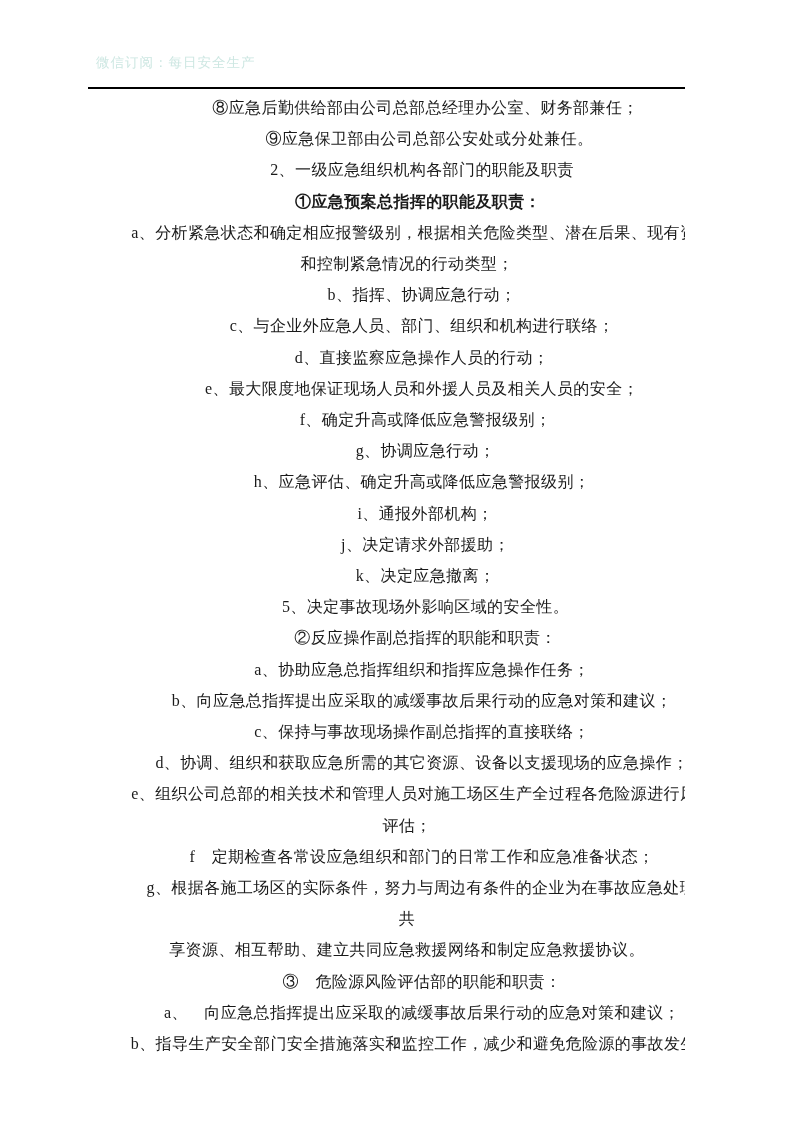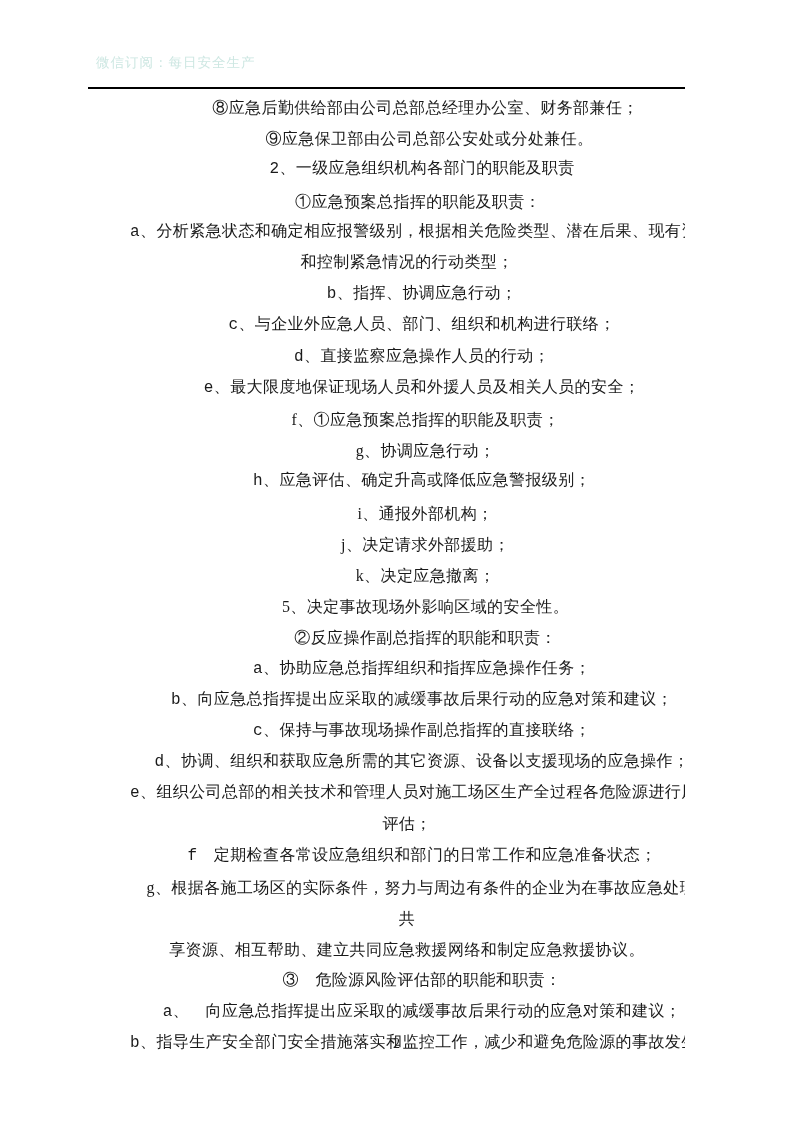--- a/index.html
+++ b/index.html
@@ -41,22 +41,22 @@
     font-size: 16px;
     line-height: 31.2px;
     letter-spacing: 0.4px;
     text-align: center;
   }
   .doc-body p {
     margin: 0;
     padding: 0;
     white-space: pre-line;
   }
-  .ind-i1 { text-indent: 22px; }
-  .ind-i2 { text-indent: 30px; font-family: Liberation Mono, monospace; }
+  .ind-i1 { text-indent: 22px; font-weight: bold; }
+  .ind-i2 { text-indent: 30px; }
   .ind-i3 { text-indent: 37px; }
   .ind-i4 { text-indent: 45px; }
   .page-footer {
     position: absolute;
     left: 0;
     top: 1036px;
     width: 793px;
     text-align: center;
     font-size: 14px;
     color: var(--body-color, #1a1a1a);
@@ -77,21 +77,21 @@
       <p class="ind-i3">⑧应急后勤供给部由公司总部总经理办公室、财务部兼任；</p>
       <p class="ind-i4">⑨应急保卫部由公司总部公安处或分处兼任。</p>
       <p class="ind-i2">2、一级应急组织机构各部门的职能及职责</p>
       <p class="ind-i1">①应急预案总指挥的职能及职责：</p>
       <p class="ind-i2">a、分析紧急状态和确定相应报警级别，根据相关危险类型、潜在后果、现有资源
 和控制紧急情况的行动类型；</p>
       <p class="ind-i2">b、指挥、协调应急行动；</p>
       <p class="ind-i2">c、与企业外应急人员、部门、组织和机构进行联络；</p>
       <p class="ind-i2">d、直接监察应急操作人员的行动；</p>
       <p class="ind-i2">e、最大限度地保证现场人员和外援人员及相关人员的安全；</p>
-      <p class="ind-i3">f、①应急预案总指挥的职能及职责；</p>
+      <p class="ind-i3">f、确定升高或降低应急警报级别；</p>
       <p class="ind-i3">g、协调应急行动；</p>
       <p class="ind-i2">h、应急评估、确定升高或降低应急警报级别；</p>
       <p class="ind-i3">i、通报外部机构；</p>
       <p class="ind-i3">j、决定请求外部援助；</p>
       <p class="ind-i3">k、决定应急撤离；</p>
       <p class="ind-i3">5、决定事故现场外影响区域的安全性。</p>
       <p class="ind-i3">②反应操作副总指挥的职能和职责：</p>
       <p class="ind-i2">a、协助应急总指挥组织和指挥应急操作任务；</p>
       <p class="ind-i2">b、向应急总指挥提出应采取的减缓事故后果行动的应急对策和建议；</p>
       <p class="ind-i2">c、保持与事故现场操作副总指挥的直接联络；</p>

